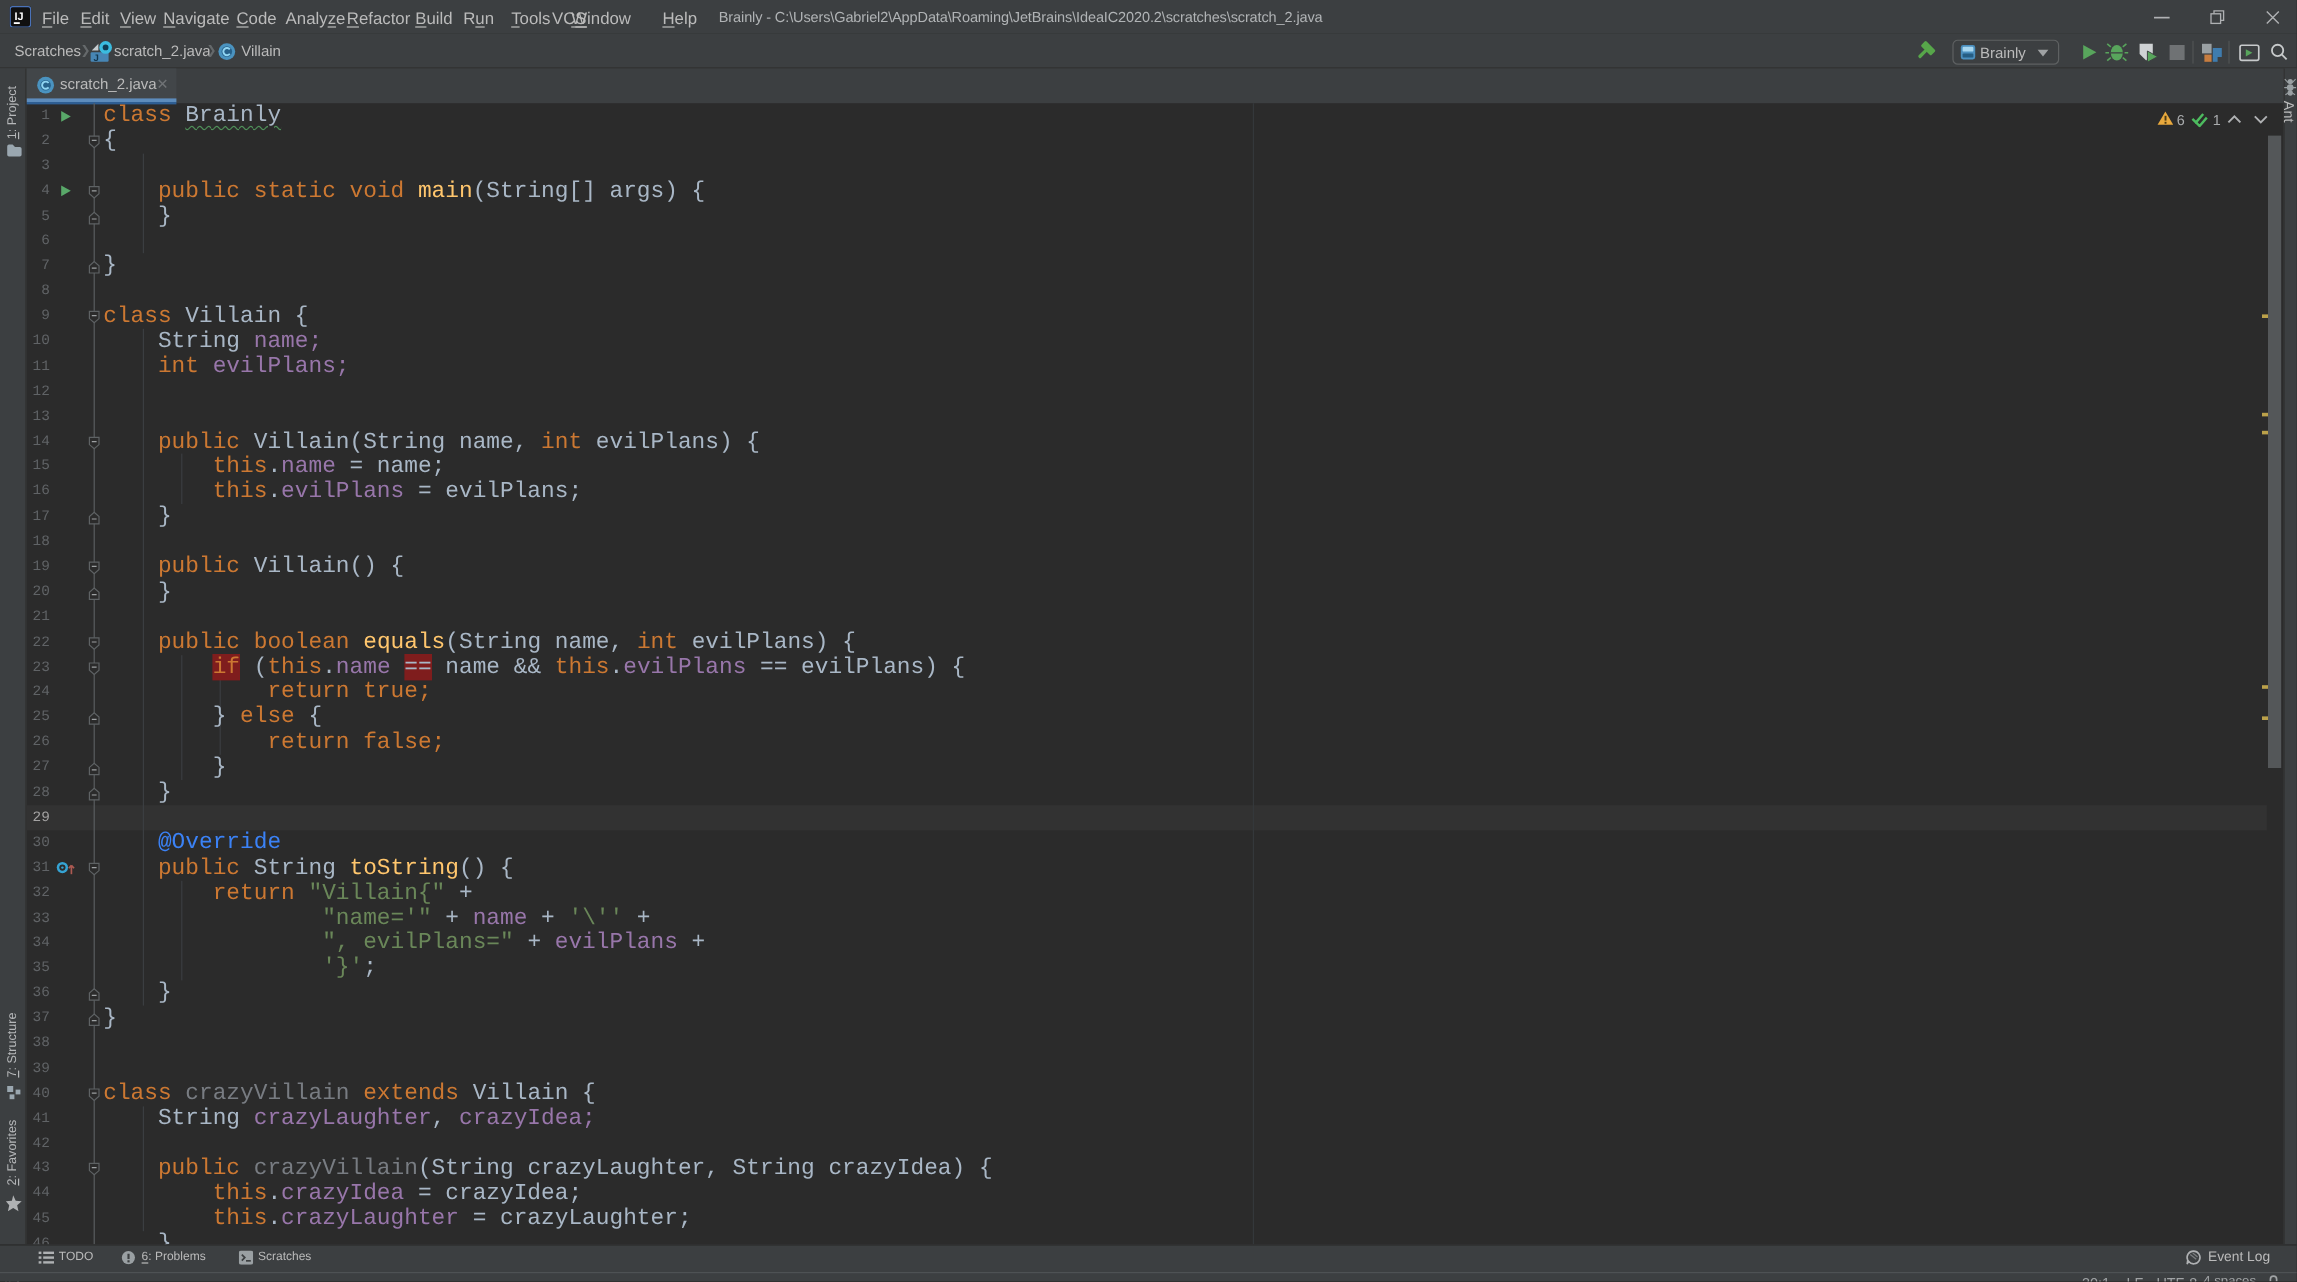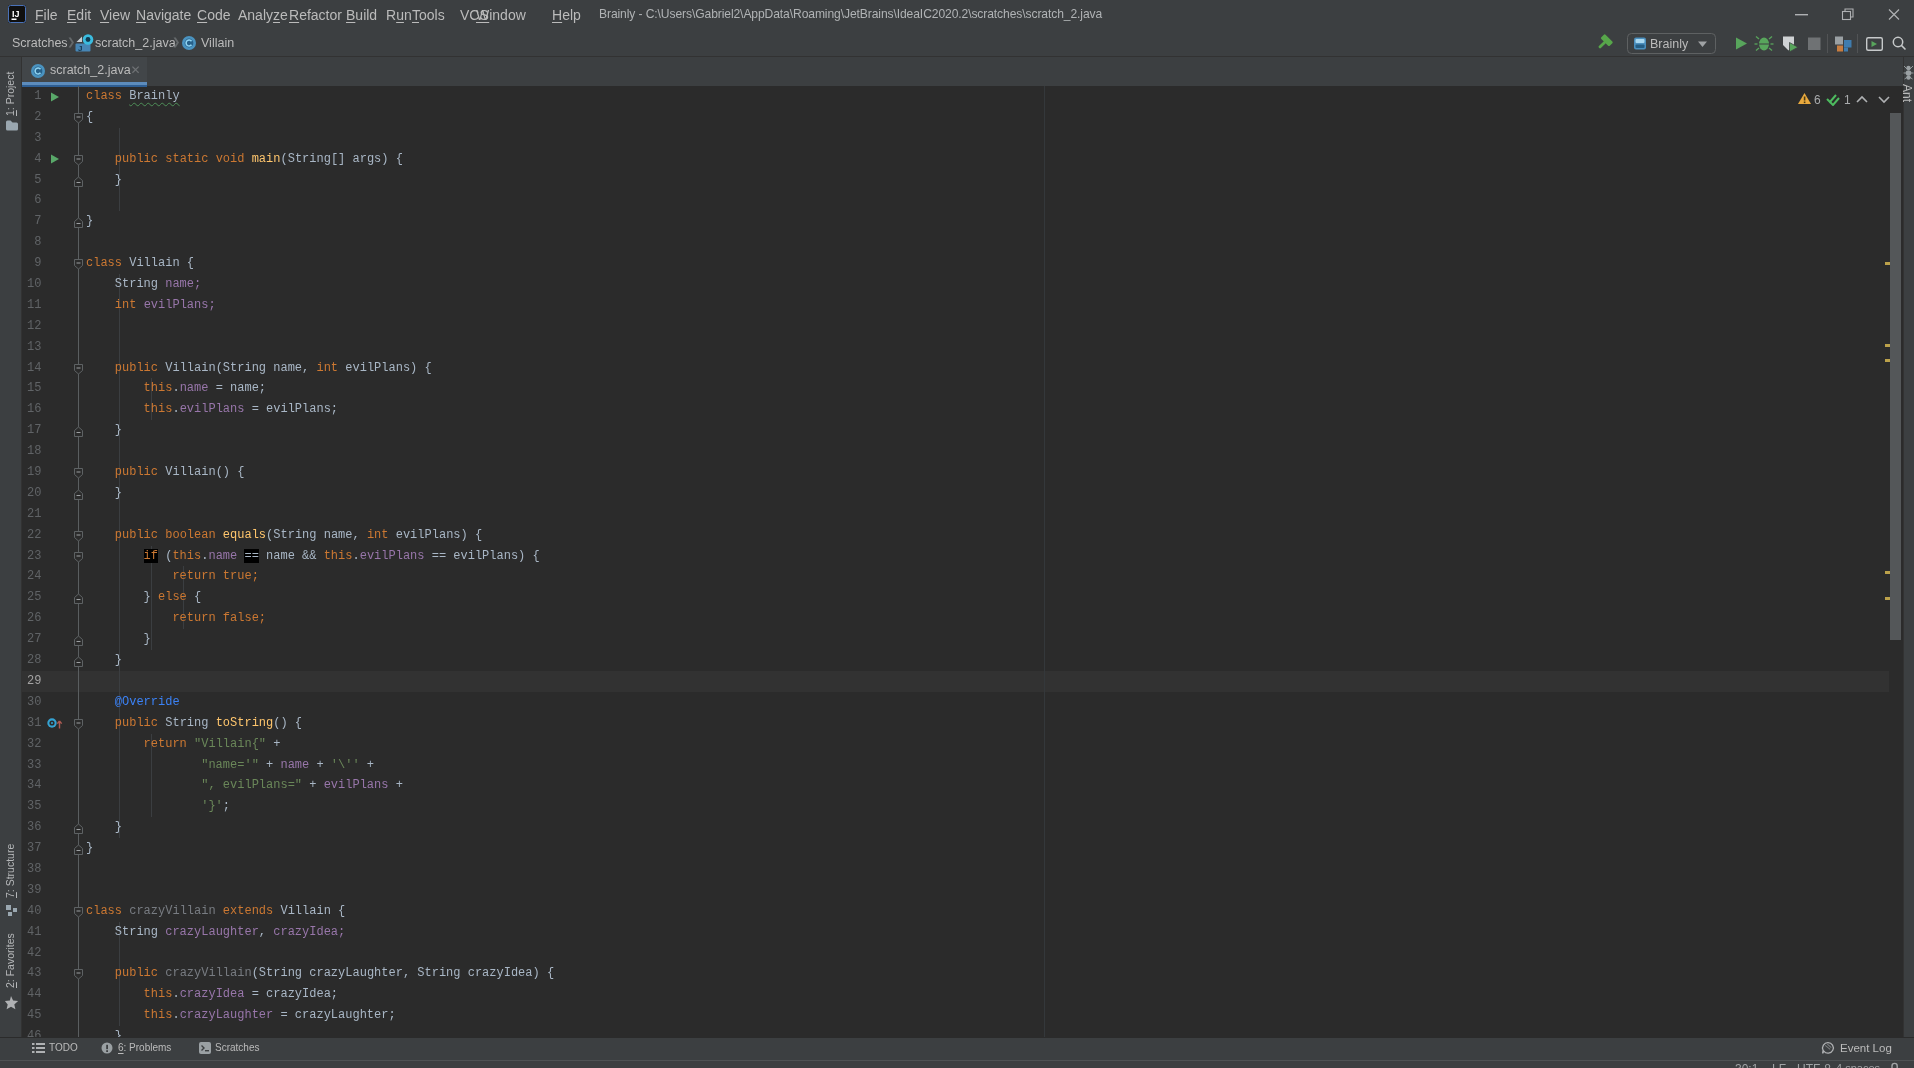--- a/index.html
+++ b/index.html
@@ -19,27 +19,27 @@
 
 .bc{top:36px;font-size:12.5px;color:#bbbbbb}
 .bcsep{top:36px;font-size:10px;color:#65696b}
 
 #tab{left:22px;top:57px;width:125px;height:29px;background:#424649}
 #tabuline1{left:22px;top:82px;width:125px;height:3px;background:#5d8cbc}
 #tabuline2{left:22px;top:85px;width:125px;height:2px;background:#2e5e93}
 #tabtext{left:50px;top:63px;font-size:12.5px;color:#bbbbbb}
 #tabx{left:130.5px;top:63px;font-size:12px;color:#707376}
 
-pre{font-family:"Liberation Mono",monospace;font-size:12px;line-height:20.889px;color:#a9b7c6}
+pre{font-family:"Liberation Mono",monospace;font-size:19px;line-height:20.889px;color:#a9b7c6}
 #codepre{left:86px;top:86px}
 #numspre{left:22px;top:86px;width:19.5px;text-align:right;font-size:12px;color:#606366}
 #numspre .cur{color:#a4a3a3}
 .k{color:#cc7832}.m{color:#ffc66d}.f{color:#9876aa}.s{color:#6a8759}.a{color:#3b82f6}.g{color:#787c82}
 .ty{text-decoration:underline wavy #4e8f58 1px;text-underline-offset:3px}
-.w{background:#000000}
+.w{background:#7f1d1d}
 #curline{left:22px;top:670.9px;width:1867px;height:21px;background:#323232}
 #foldline{left:78px;top:86px;width:1px;height:951px;background:#5a5e60}
 #marginline{left:1044px;top:86px;width:1px;height:951px;background:#34383b}
 .ig{width:1px;background:#3b3e41}
 .tick{left:1885px;width:14px;height:3px;background:#bba14a}
 #scrollthumb{left:1890px;top:113px;width:11px;height:527px;background:#545759}
 
 .vtextl{transform:rotate(-90deg);transform-origin:left top;font-size:10.5px;color:#b6b8ba;white-space:nowrap}
 .vtextr{transform:rotate(90deg);transform-origin:left top;font-size:11.5px;color:#bbbbbb;white-space:nowrap}
 
@@ -62,21 +62,21 @@
 
 <div class="abs menu" style="left:35px"><u>F</u>ile</div>
 <div class="abs menu" style="left:67px"><u>E</u>dit</div>
 <div class="abs menu" style="left:100px"><u>V</u>iew</div>
 <div class="abs menu" style="left:136px"><u>N</u>avigate</div>
 <div class="abs menu" style="left:197px"><u>C</u>ode</div>
 <div class="abs menu" style="left:238px">Analy<u>z</u>e</div>
 <div class="abs menu" style="left:289px"><u>R</u>efactor</div>
 <div class="abs menu" style="left:346px"><u>B</u>uild</div>
 <div class="abs menu" style="left:386px">R<u>u</u>n</div>
-<div class="abs menu" style="left:412px"><u>T</u>ools</div>
+<div class="abs menu" style="left:426px"><u>T</u>ools</div>
 <div class="abs menu" style="left:460px">VC<u>S</u></div>
 <div class="abs menu" style="left:476px"><u>W</u>indow</div>
 <div class="abs menu" style="left:552px"><u>H</u>elp</div>
 <div class="abs" id="wintitle">Brainly - C:\Users\Gabriel2\AppData\Roaming\JetBrains\IdeaIC2020.2\scratches\scratch_2.java</div>
 
 <svg class="abs" style="left:1788px;top:8px" width="120" height="14">
  <rect x="7" y="6" width="13" height="1.4" fill="#afb1b3"></rect>
  <rect x="54.5" y="3.5" width="8" height="8" fill="none" stroke="#afb1b3" stroke-width="1.1"></rect>
  <path d="M57 3.5 v-2.5 h8 v8 h-2.5" fill="none" stroke="#afb1b3" stroke-width="1.1"></path>
  <path d="M101 1.5 l10 10 M111 1.5 l-10 10" stroke="#afb1b3" stroke-width="1.2"></path>

